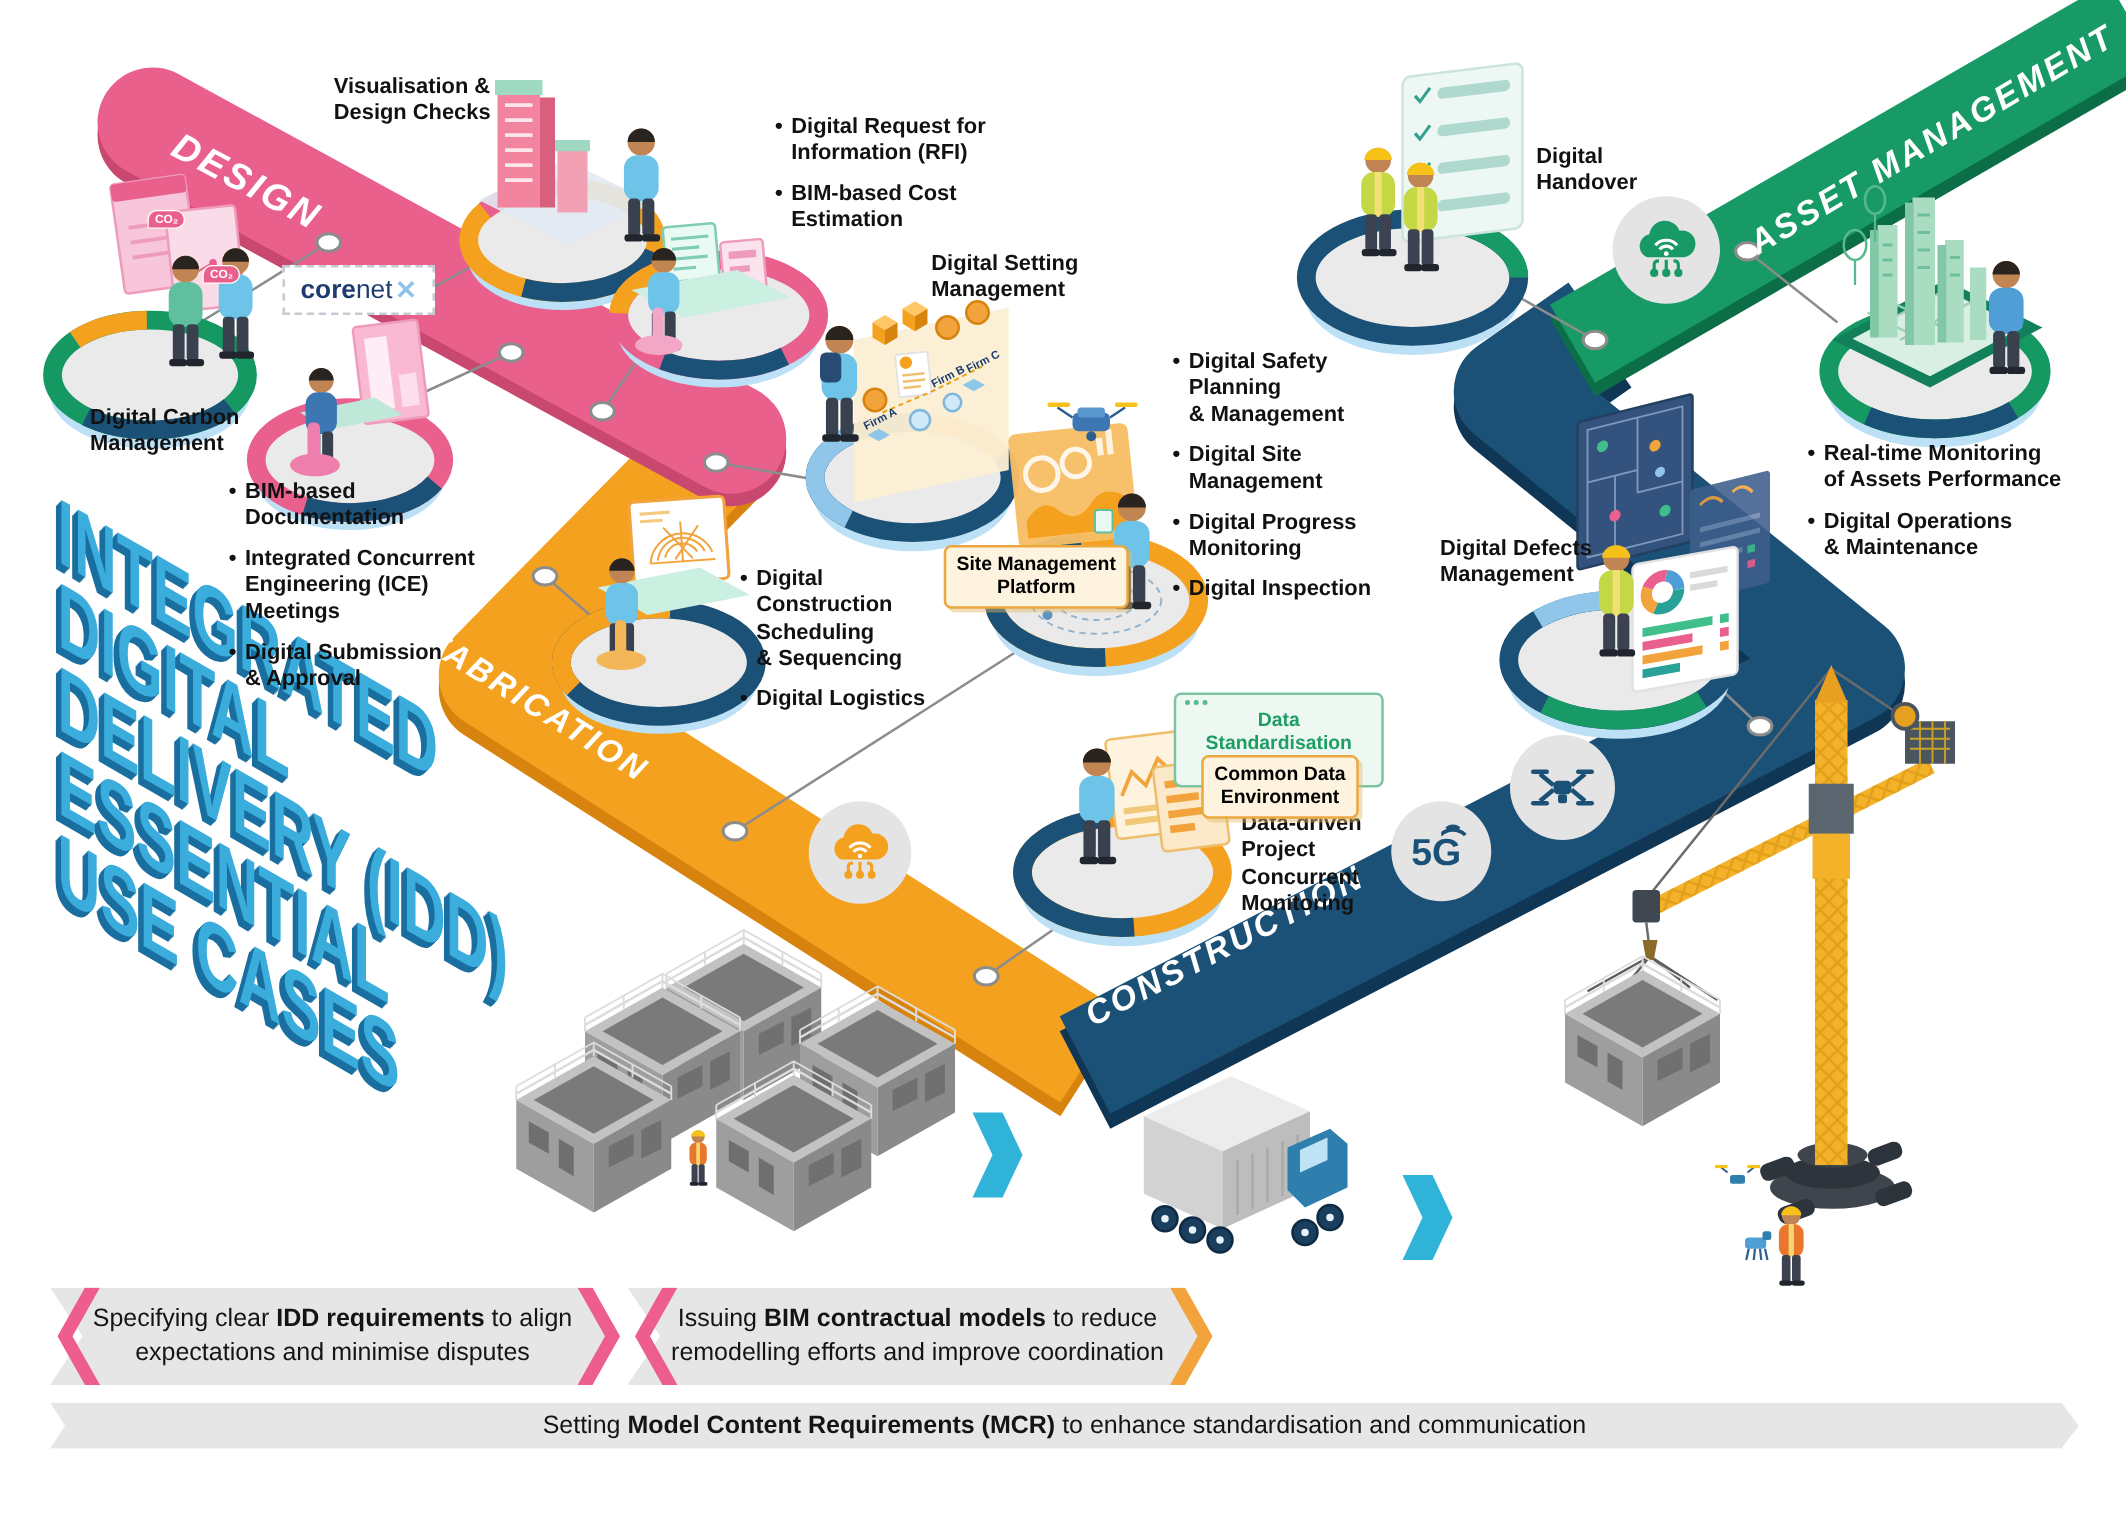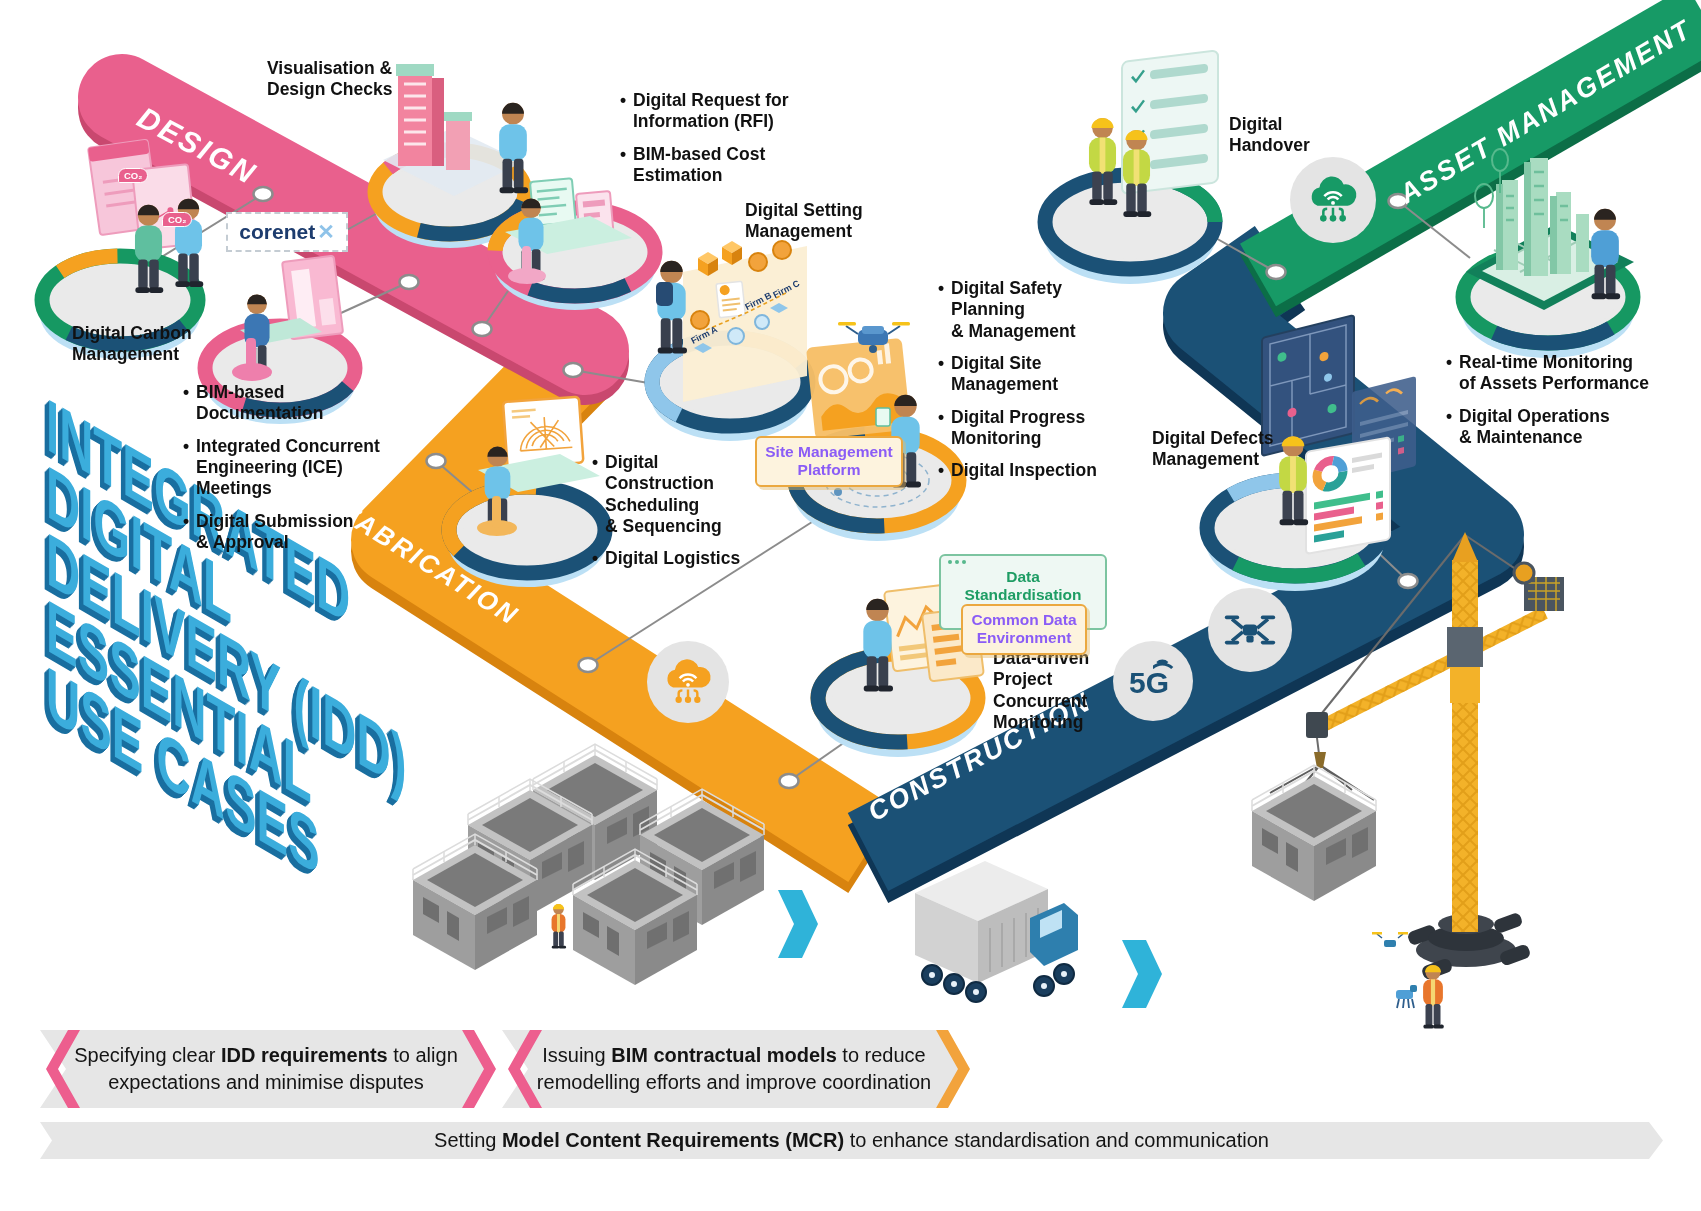--- a/index.html
+++ b/index.html
@@ -16,33 +16,33 @@
   .rlbl{position:absolute;color:#fff;font-weight:bold;font-style:italic;letter-spacing:2.5px;
         z-index:20;white-space:nowrap;transform:translate(-50%,-50%) rotate(var(--r));}
   
   .t3d{position:absolute;left:46px;top:390px;z-index:15;font-weight:bold;font-size:74px;
        line-height:67px;color:#3BADDC;transform:skewY(30deg) scaleX(0.64);transform-origin:0 0;
        text-shadow:-1px 1px 0 #1A6FA0,-2px 2px 0 #1A6FA0,-3px 3px 0 #1A6FA0,-4px 4px 0 #1A6FA0,
                    -5px 5px 0 #1A6FA0,-6px 6px 0 #1A6FA0,-7px 7px 0 #1A6FA0;white-space:nowrap;}
   
   .badge{position:absolute;z-index:32;font-weight:bold;text-align:center;white-space:pre-line;
          border-radius:6px;padding:5px 8px;font-size:15.5px;line-height:1.18;}
-  .badge.orange{background:#FDF3DE;border:2px solid #EBA83F;color:#8b5cf6;
+  .badge.orange{background:#FDF3DE;border:2px solid #EBA83F;color:#000000;
                 box-shadow:3px 3px 0 rgba(226,186,108,.45);}
   .badge.green{background:#EEF8F3;border:2px solid #7CC4A0;color:#1E9D64;padding-top:12px;}
   .wdots{position:absolute;top:4px;left:7px;width:4px;height:4px;border-radius:50%;background:#57B98D;
          box-shadow:7px 0 0 #57B98D,14px 0 0 #57B98D;}
   
   .corenet{position:absolute;left:226px;top:212px;width:118px;height:36px;background:#fff;
            border:2px dashed #C4CCD3;display:flex;align-items:center;justify-content:center;
            z-index:32;font-size:21px;}
   .corenet::after{content:"";position:absolute;left:28px;bottom:-10px;border:7px solid transparent;
                   border-top:9px solid #fff;}
   .corenet .c1{color:#1D3C6E;font-weight:600;}
-  .corenet .c2{color:#1D3C6E;font-weight:700;}
+  .corenet .c2{color:#1D3C6E;font-weight:400;}
   .corenet .cx{color:#8FC3E9;font-weight:800;margin-left:2px;}
   
   .firm{position:absolute;font-size:9px;font-weight:bold;color:#1D3C6E;z-index:31;
         transform:rotate(-27deg);white-space:nowrap;}
   .co2{position:absolute;font-size:9.5px;font-weight:bold;color:#fff;background:#E9608D;
        border:1px solid #fff;border-radius:9px 9px 9px 2px;padding:1px 5px;z-index:31;}
   
   .icirc{position:absolute;border-radius:50%;background:#E4E4E4;z-index:25;
          display:flex;align-items:center;justify-content:center;}
   .fiveg{font-weight:bold;font-size:30px;color:#1B5176;position:relative;left:-4px;top:2px;}

